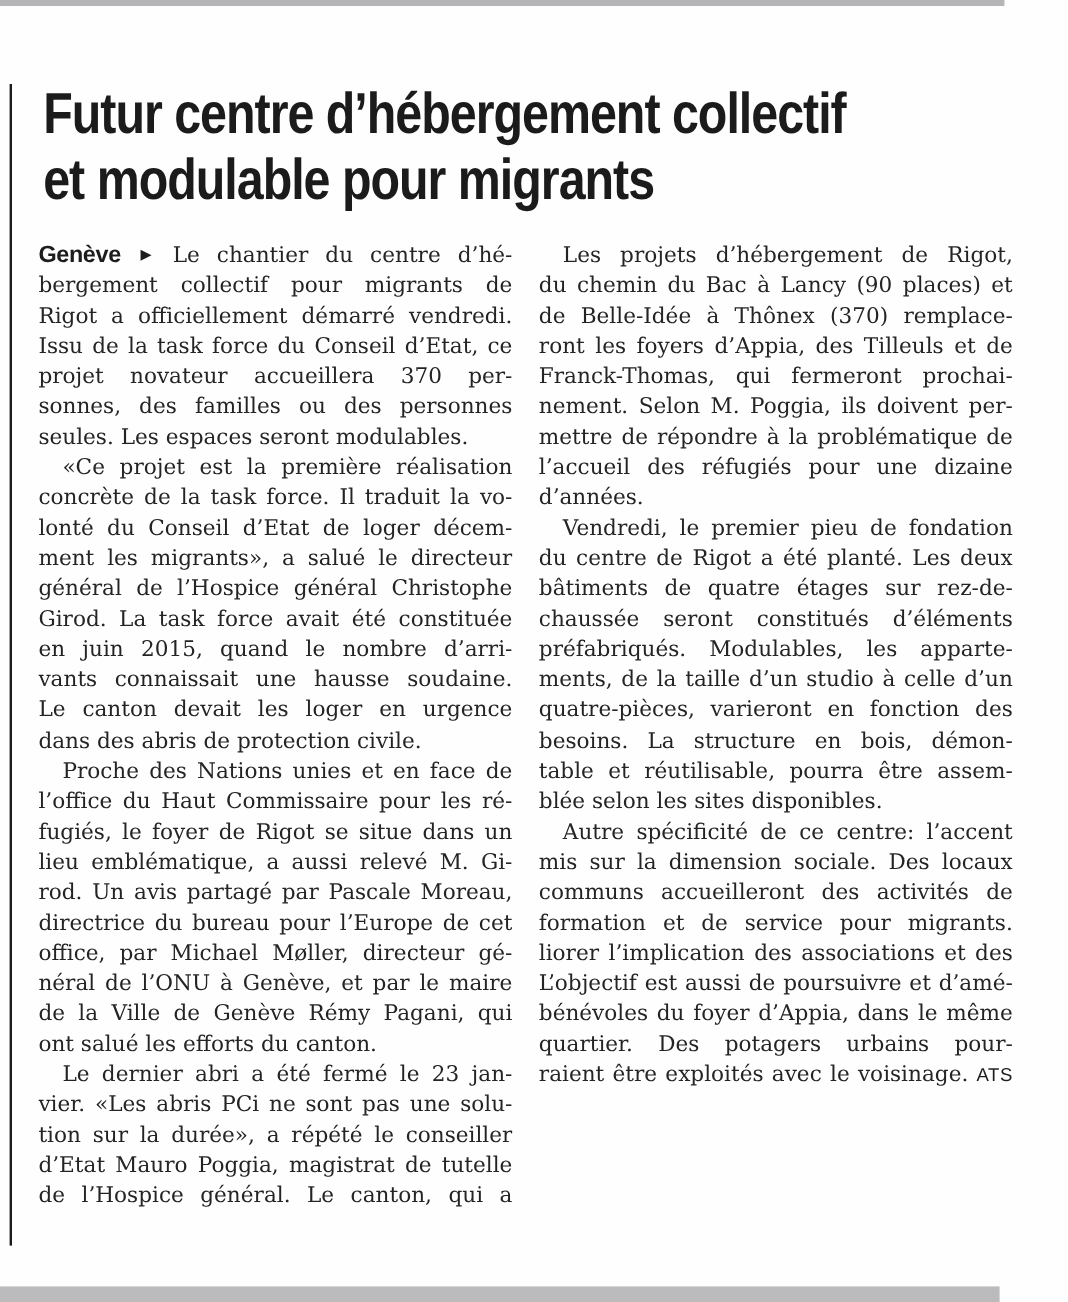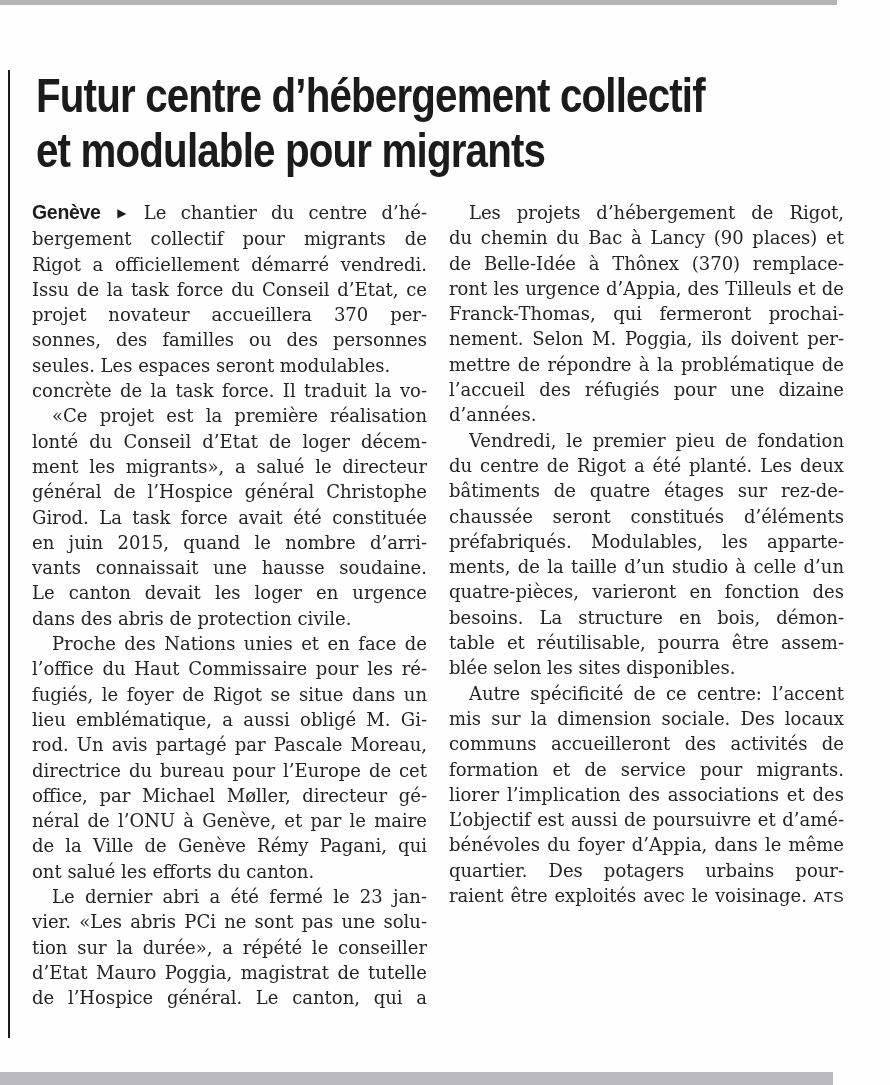--- a/index.html
+++ b/index.html
@@ -94,57 +94,57 @@
       <div>
         <div class="line"><span class="lead">Genève</span><span class="arrow">▶</span>Le chantier du centre d’hé-</div>
         <div class="line">bergement collectif pour migrants de</div>
         <div class="line">Rigot a officiellement démarré vendredi.</div>
         <div class="line">Issu de la task force du Conseil d’Etat, ce</div>
         <div class="line">projet novateur accueillera 370 per-</div>
         <div class="line">sonnes, des familles ou des personnes</div>
         <div class="line end">seules. Les espaces seront modulables.</div>
       </div>
       <div>
+        <div class="line indent">«Ce projet est la première réalisation</div>
         <div class="line">concrète de la task force. Il traduit la vo-</div>
-        <div class="line indent">«Ce projet est la première réalisation</div>
         <div class="line">lonté du Conseil d’Etat de loger décem-</div>
         <div class="line">ment les migrants», a salué le directeur</div>
         <div class="line">général de l’Hospice général Christophe</div>
         <div class="line">Girod. La task force avait été constituée</div>
         <div class="line">en juin 2015, quand le nombre d’arri-</div>
         <div class="line">vants connaissait une hausse soudaine.</div>
         <div class="line">Le canton devait les loger en urgence</div>
         <div class="line end">dans des abris de protection civile.</div>
       </div>
       <div>
         <div class="line indent">Proche des Nations unies et en face de</div>
         <div class="line">l’office du Haut Commissaire pour les ré-</div>
         <div class="line">fugiés, le foyer de Rigot se situe dans un</div>
-        <div class="line">lieu emblématique, a aussi obligé M. Gi-</div>
+        <div class="line">lieu emblématique, a aussi relevé M. Gi-</div>
         <div class="line">rod. Un avis partagé par Pascale Moreau,</div>
         <div class="line">directrice du bureau pour l’Europe de cet</div>
         <div class="line">office, par Michael Møller, directeur gé-</div>
         <div class="line">néral de l’ONU à Genève, et par le maire</div>
         <div class="line">de la Ville de Genève Rémy Pagani, qui</div>
         <div class="line end">ont salué les efforts du canton.</div>
       </div>
       <div>
         <div class="line indent">Le dernier abri a été fermé le 23 jan-</div>
         <div class="line">vier. «Les abris PCi ne sont pas une solu-</div>
         <div class="line">tion sur la durée», a répété le conseiller</div>
         <div class="line">d’Etat Mauro Poggia, magistrat de tutelle</div>
         <div class="line">de l’Hospice général. Le canton, qui a</div>
       </div>
     </div>
   <div class="col" id="col-right">
       <div>
         <div class="line indent">Les projets d’hébergement de Rigot,</div>
         <div class="line">du chemin du Bac à Lancy (90 places) et</div>
         <div class="line">de Belle-Idée à Thônex (370) remplace-</div>
-        <div class="line">ront les urgence d’Appia, des Tilleuls et de</div>
+        <div class="line">ront les foyers d’Appia, des Tilleuls et de</div>
         <div class="line">Franck-Thomas, qui fermeront prochai-</div>
         <div class="line">nement. Selon M. Poggia, ils doivent per-</div>
         <div class="line">mettre de répondre à la problématique de</div>
         <div class="line">l’accueil des réfugiés pour une dizaine</div>
         <div class="line end">d’années.</div>
       </div>
       <div>
         <div class="line indent">Vendredi, le premier pieu de fondation</div>
         <div class="line">du centre de Rigot a été planté. Les deux</div>
         <div class="line">bâtiments de quatre étages sur rez-de-</div>

